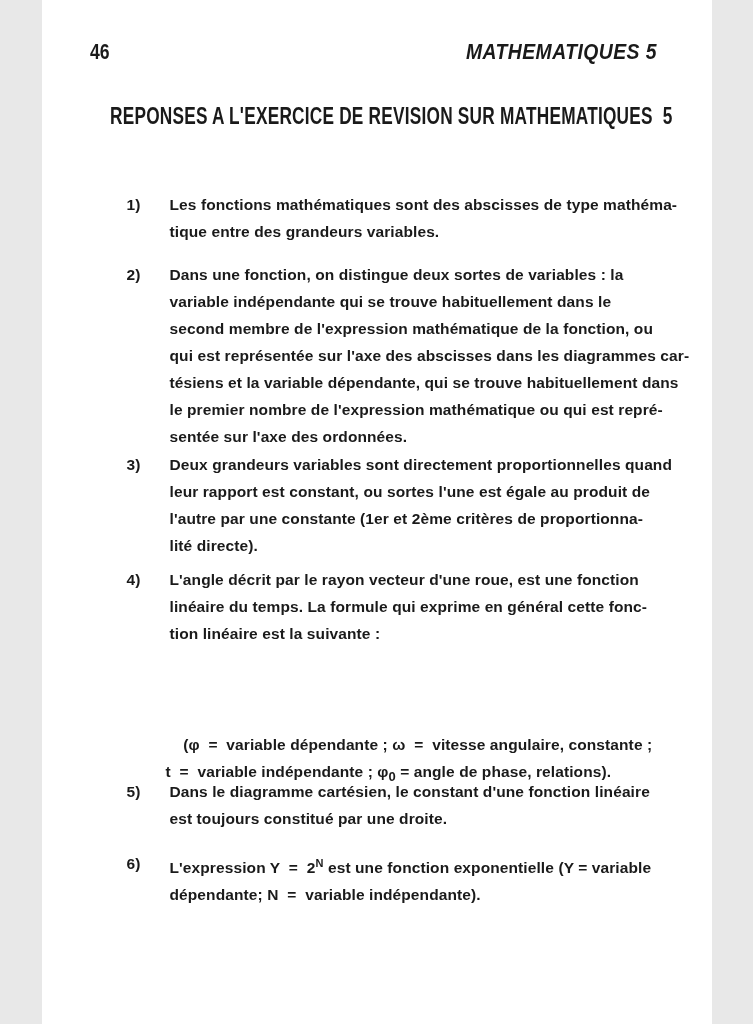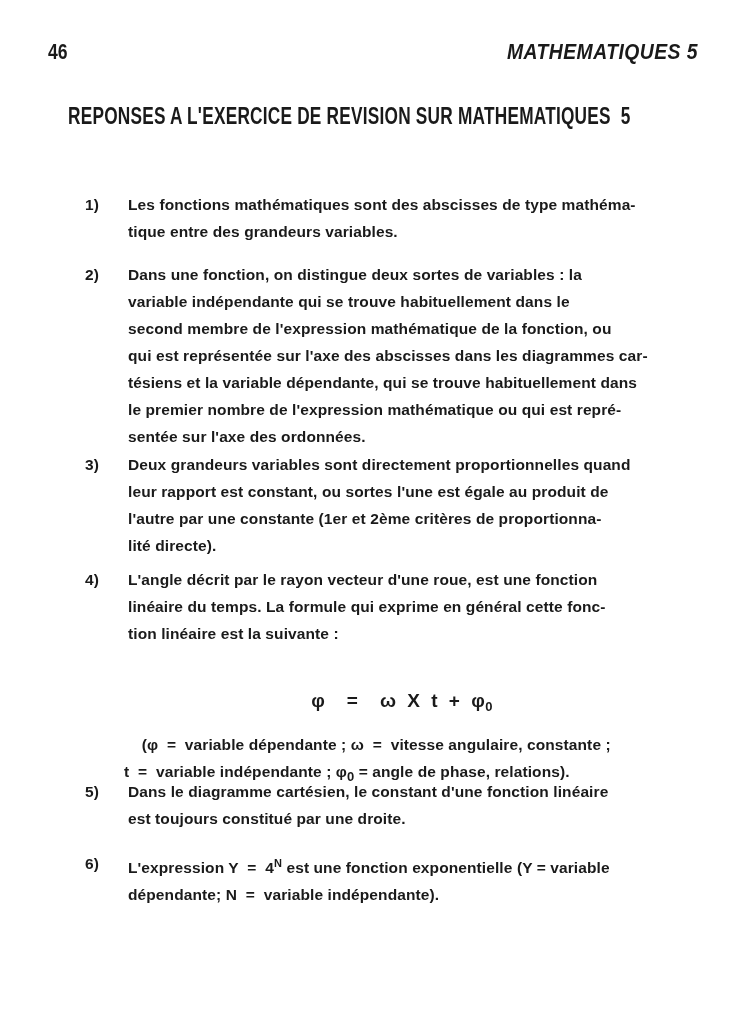--- a/index.html
+++ b/index.html
@@ -1,17 +1,17 @@
 <!DOCTYPE html>
 <html><head>
 <meta charset="utf-8">
 <style>
   html,body{margin:0;padding:0;background:#e8e8e8;}
   .page{
-    position:relative;width:753px;height:1024px;background:#ffffff;
+    position:relative;width:670px;height:1024px;background:#ffffff;
     font-family:"Liberation Sans",sans-serif;color:#1a1a1a;overflow:hidden;
     margin:0 auto;
   }
   .runhead{
     position:absolute;top:40px;left:48px;right:55px;height:26px;
     display:flex;justify-content:space-between;align-items:flex-start;
     font-weight:700;font-size:22px;line-height:24px;
   }
   .pagenum{transform:scaleX(.80);transform-origin:left top;}
   .journal{font-style:italic;transform:scaleX(.88);transform-origin:right top;letter-spacing:.5px;}
@@ -77,34 +77,31 @@
 lité directe).</div>
   </div>
 
   <div class="answer" style="top:566px">
     <span class="num">4)</span>
     <div class="txt">L'angle décrit par le rayon vecteur d'une roue, est une fonction
 linéaire du temps. La formule qui exprime en général cette fonc-
 tion linéaire est la suivante :</div>
   </div>
 
-  <div class="formula">
-    <span>φ  =  ω X t + φ</span><span class="sub">0</span>
-  </div>
 
   <div class="note">
     <span>(φ  =  variable dépendante ; ω  =  vitesse angulaire, constante ;
 t  =  variable indépendante ; φ</span><span class="sub">0</span><span> = angle de phase, relations).</span>
   </div>
 
   <div class="answer" style="top:778px">
     <span class="num">5)</span>
     <div class="txt">Dans le diagramme cartésien, le constant d'une fonction linéaire
 est toujours constitué par une droite.</div>
   </div>
 
   <div class="answer" style="top:850px">
     <span class="num">6)</span>
-    <div class="txt"><span>L'expression Y  =  4</span><span class="sup">N</span><span> est une fonction exponentielle (Y = variable
+    <div class="txt"><span>L'expression Y  =  2</span><span class="sup">N</span><span> est une fonction exponentielle (Y = variable
 dépendante; N  =  variable indépendante).</span></div>
   </div>
 
 </div>
 
 </body></html>

